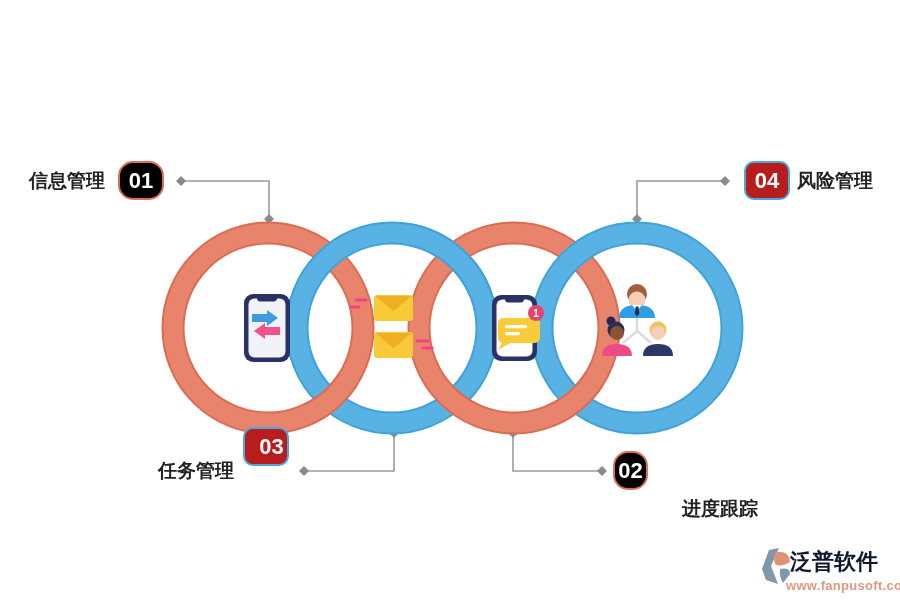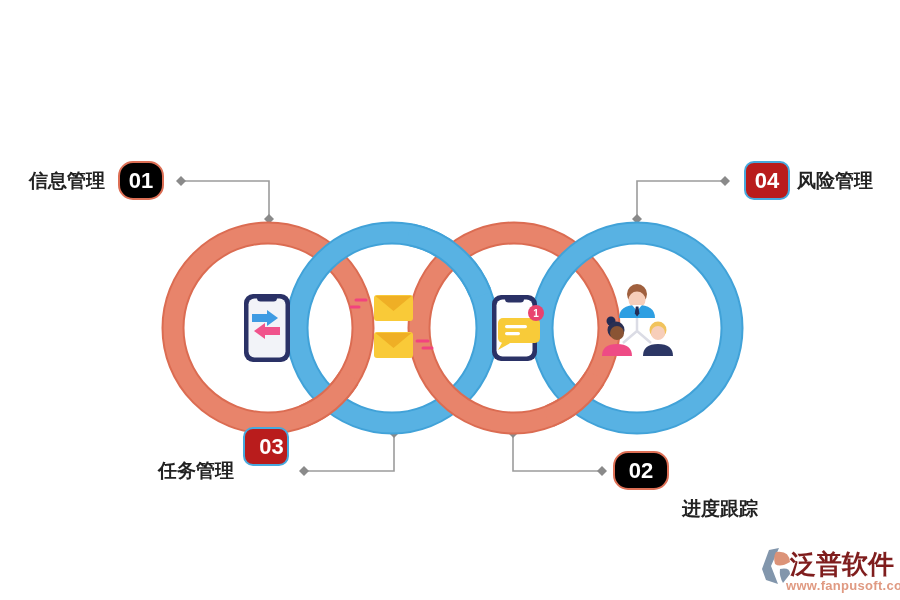--- a/index.html
+++ b/index.html
@@ -16,21 +16,21 @@
   .badge{
     position:absolute;display:flex;align-items:center;justify-content:center;
     width:46px;height:39px;border-radius:10px;box-sizing:border-box;
     color:#ffffff;font-size:22px;font-weight:bold;border:2px solid transparent;
   }
   .badge-orange{background:#000000;border-color:#DD6F55;border-radius:15px;}
   .badge-blue{background:#b91c1c;border-color:#47A9DD;}
   .brand-name{
     position:absolute;left:790px;top:547px;width:104px;
     font-family:"Liberation Serif","DejaVu Serif",serif;
-    font-size:26px;font-weight:bold;color:#7f1d1d;letter-spacing:0px;white-space:nowrap;
+    font-size:22px;font-weight:bold;color:#0f172a;letter-spacing:0px;white-space:nowrap;
   }
   .brand-url{
     position:absolute;left:786px;top:578px;width:110px;
     font-size:13px;font-weight:bold;color:#E09A82;letter-spacing:0.3px;white-space:nowrap;
   }
 </style>
 </head>
 <body>
 
 <div class="stage">
@@ -159,19 +159,19 @@
 
   <div class="step-label right-align" style="left:25px;top:171px;width:80px;">信息管理</div>
   <div class="badge badge-orange" style="left:118px;top:161px;">01</div>
 
   <div class="badge badge-blue" style="left:744px;top:161px;">04</div>
   <div class="step-label" style="left:797px;top:171px;">风险管理</div>
 
   <div class="step-label right-align" style="left:154px;top:461px;width:80px;">任务管理</div>
   <div class="badge badge-blue" style="left:243px;top:427px;padding-left:11px;">03</div>
 
-  <div class="badge badge-orange" style="left:613px;top:451px;width:56px;">02</div>
+  <div class="badge badge-orange" style="left:613px;top:451px;width:35px;">02</div>
   <div class="step-label" style="left:682px;top:461px;margin-top:38px;">进度跟踪</div>
 
   <div class="brand-name">泛普软件</div>
   <div class="brand-url">www.fanpusoft.com</div>
 
 </div>
 
 </body></html>

